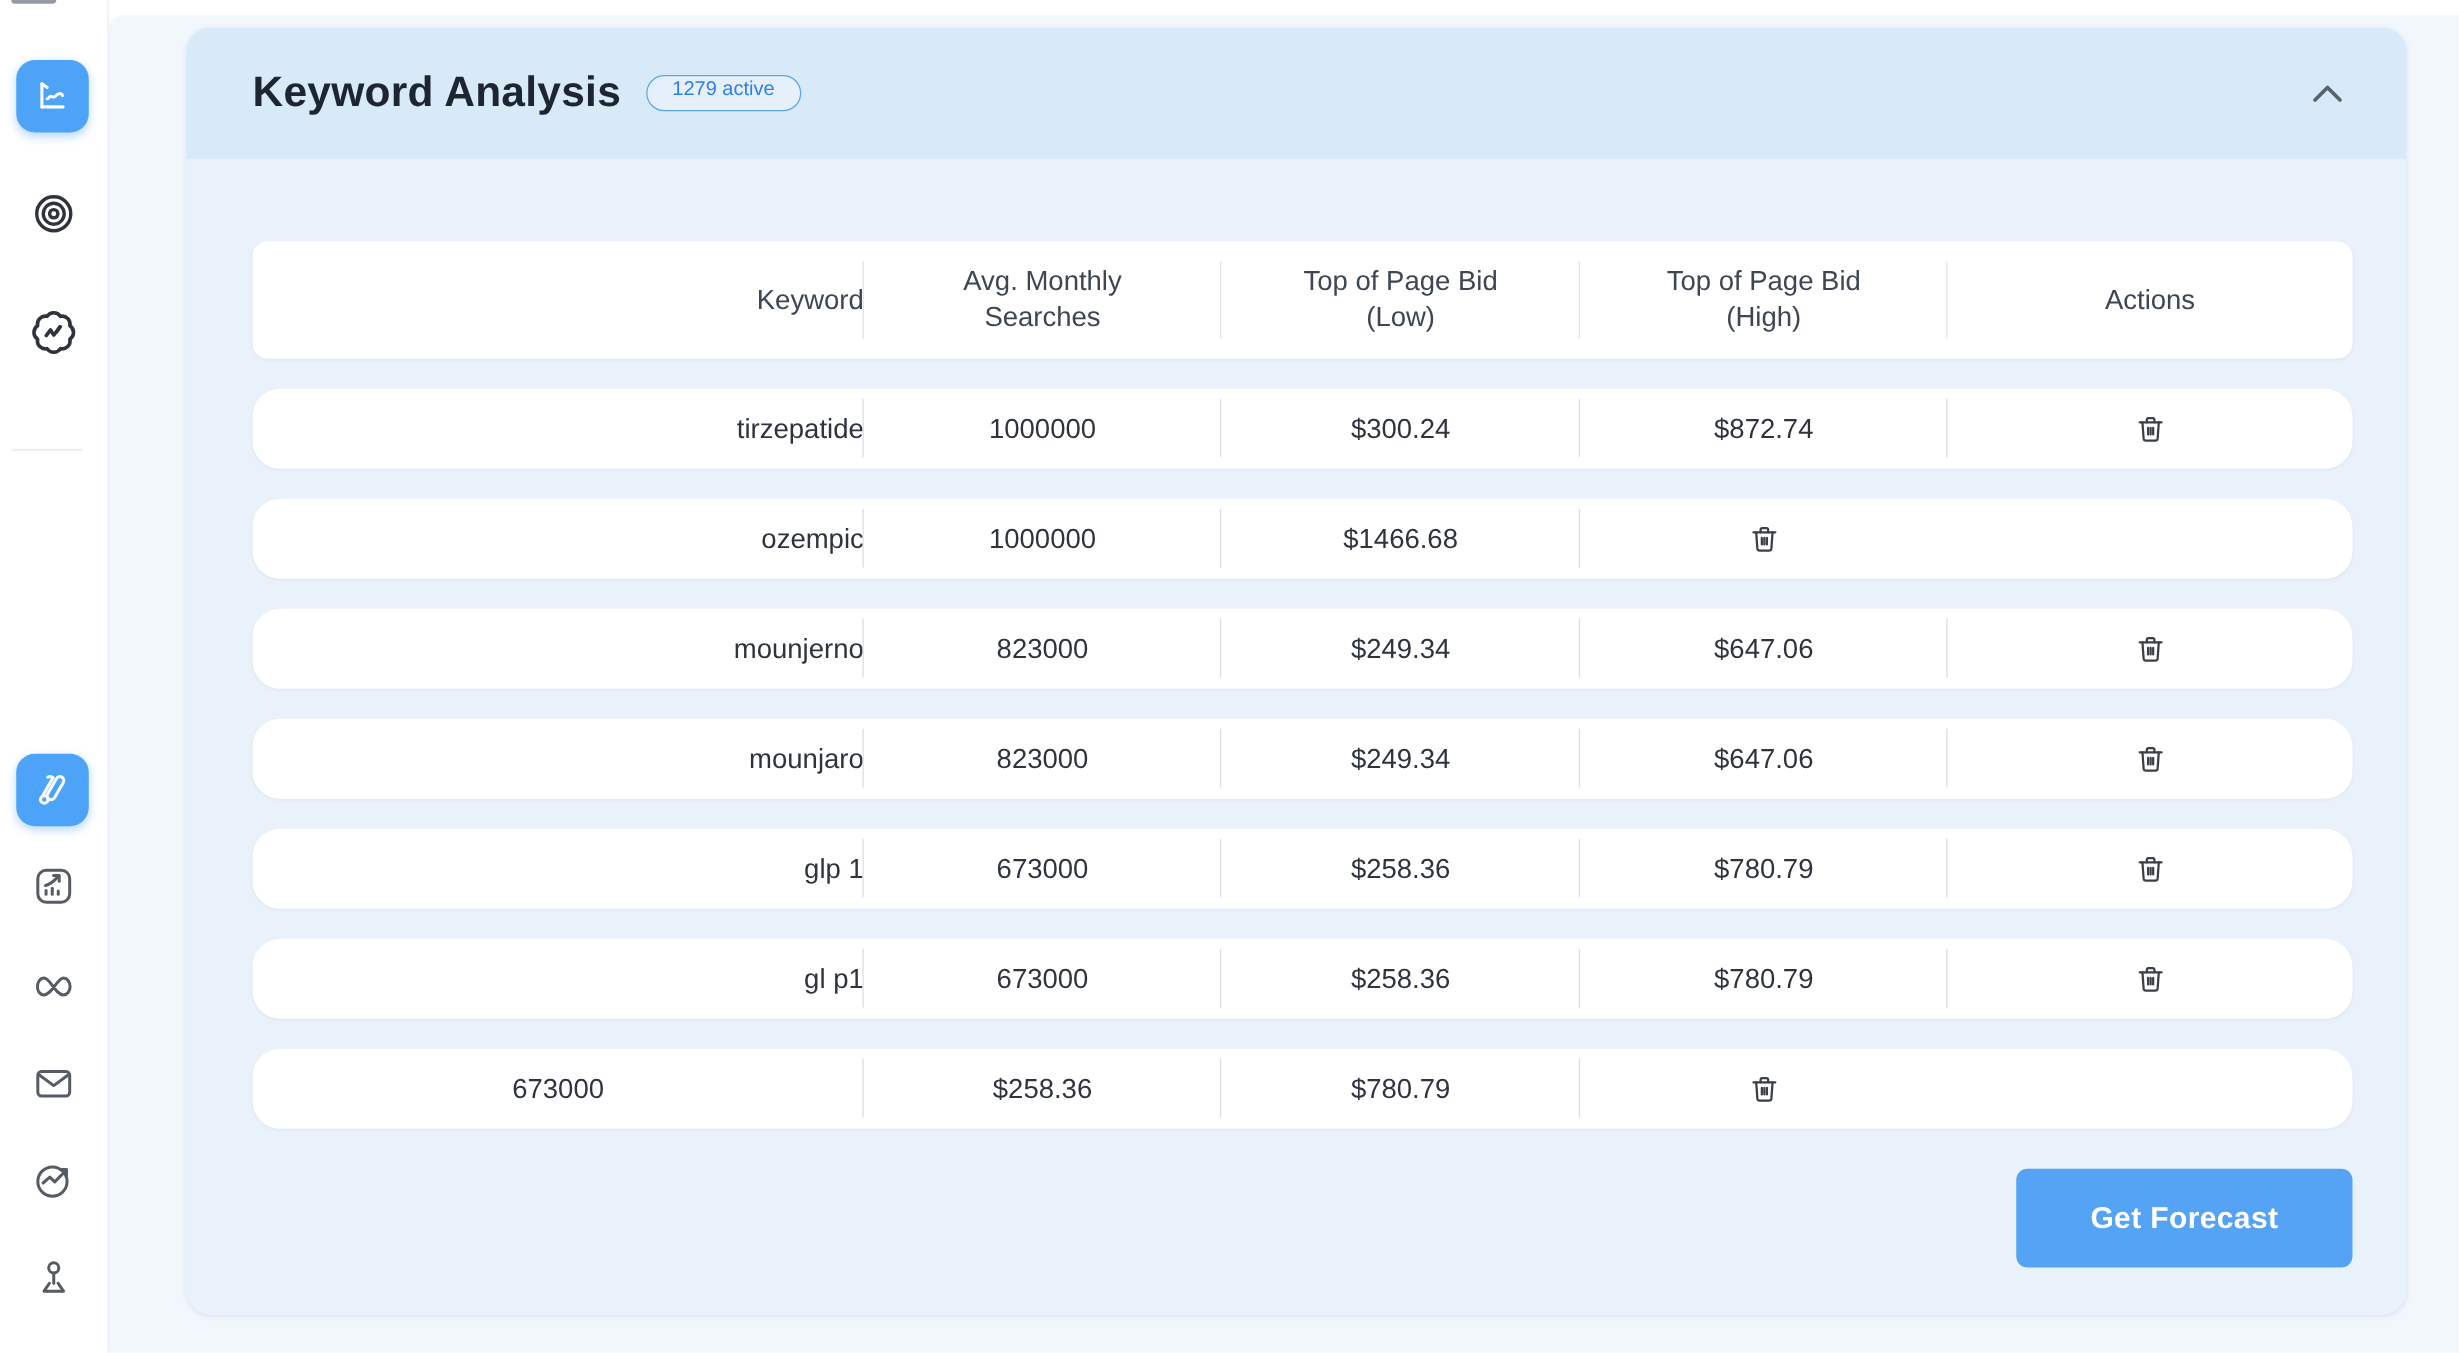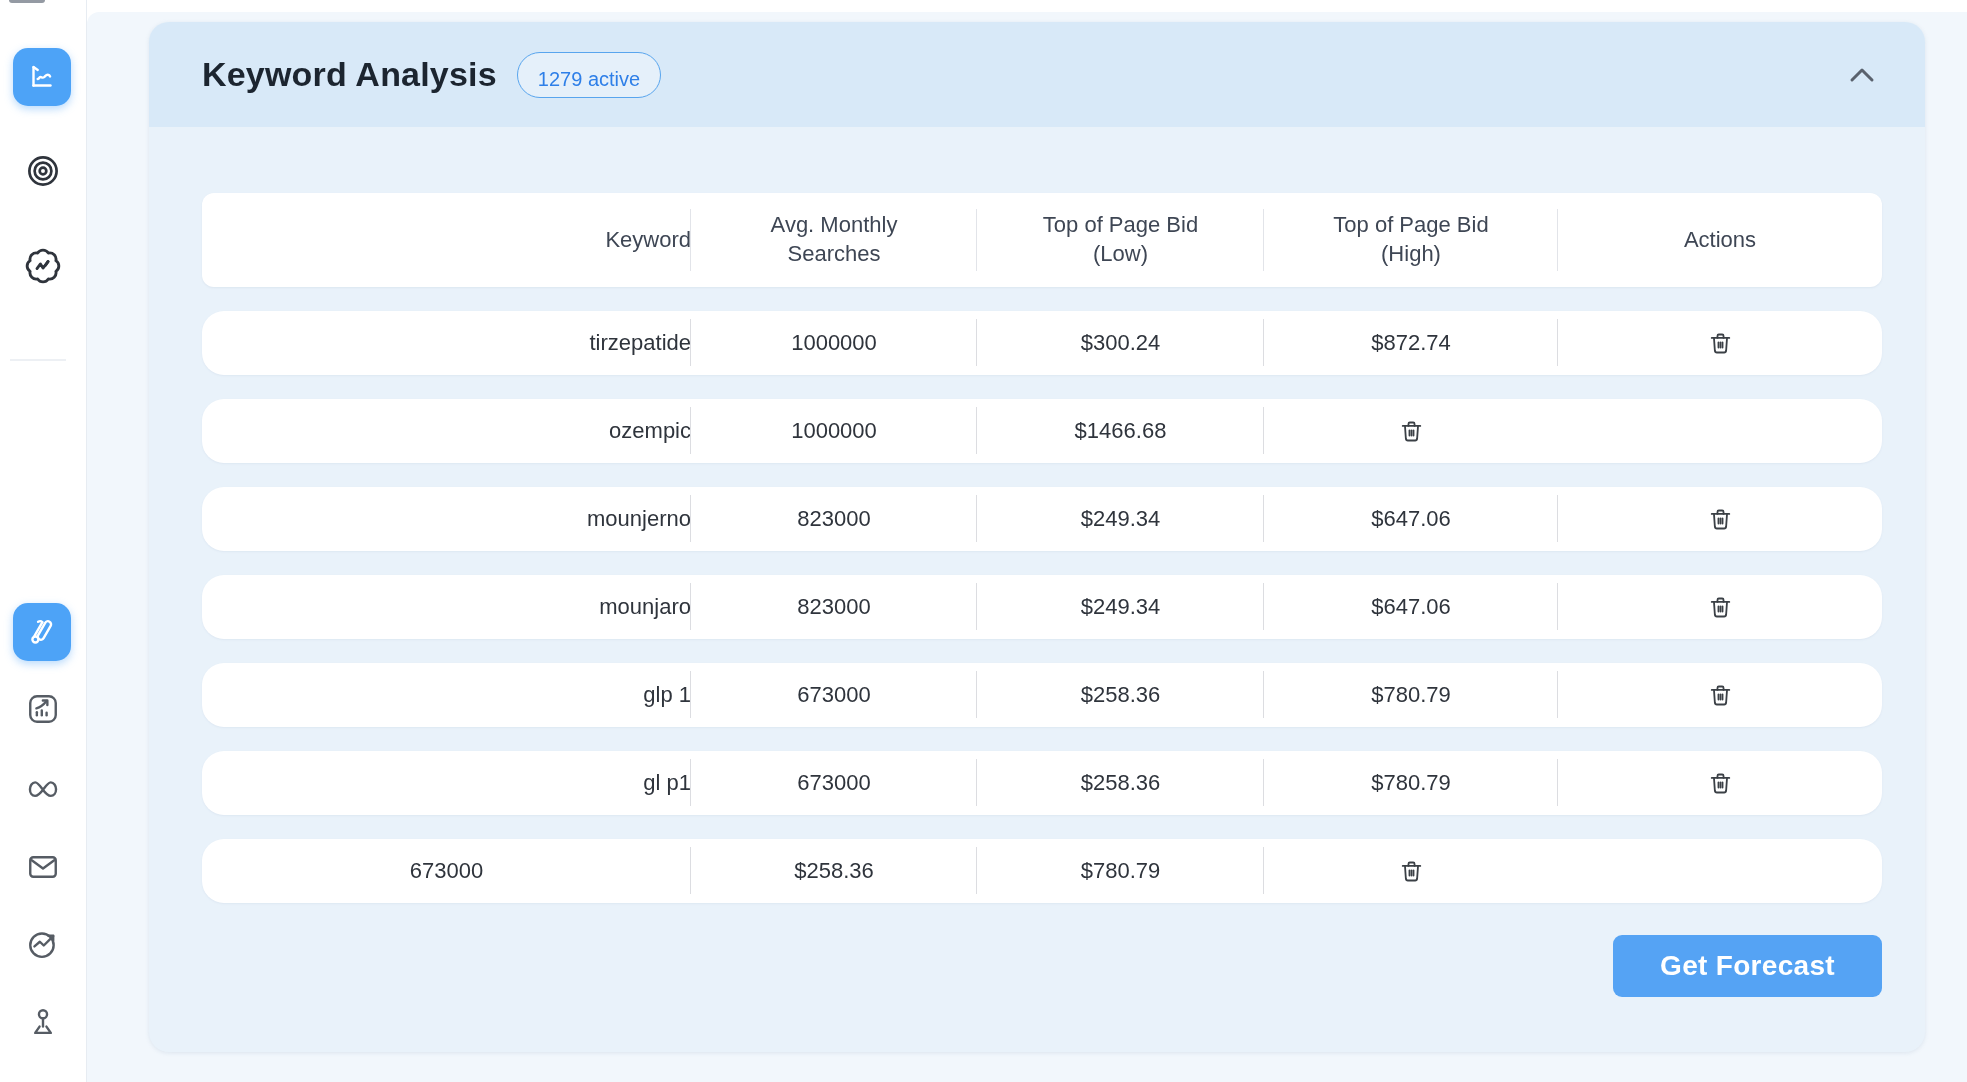--- a/index.html
+++ b/index.html
@@ -25,22 +25,22 @@
     background:#edf0f4;border:none;}
 
   
   .card{position:absolute;left:149px;top:22px;width:1776px;height:1030px;z-index:2;
     background:var(--card-body,#e9f2fa);border-radius:20px;overflow:hidden;
     box-shadow:0 1px 4px rgba(120,150,180,.18);}
   .card-header{height:105px;background:var(--header-band,#d8e9f8);display:flex;
     align-items:center;padding:0 44px 0 53px;}
   .page-title{font-size:34px;font-weight:700;color:var(--title-text,#1c2530);
     letter-spacing:.2px;}
-  .badge{margin-left:20px;padding:16px 20px 8px;border:1.5px solid var(--badge-border,#58a5ee);
-    border-radius:999px;color:var(--badge-text,#2e7fe8);font-size:20px;line-height:1;
+  .badge{margin-left:20px;padding:3px 20px 8px;border:1.5px solid var(--badge-border,#58a5ee);
+    border-radius:999px;color:var(--badge-text,#2e7fe8);font-size:16px;line-height:1;
     background:rgba(255,255,255,.35);}
   .collapse-btn{margin-left:auto;background:none;border:none;padding:4px;cursor:pointer;
     color:#5a626e;display:flex;align-items:center;}
 
   .card-body{padding:66px 43px 0 53px;}
 
   
   .grid-row{display:grid;grid-template-columns:489px 286px 287px 294px 324px;
     background:var(--row-white,#ffffff);}
   .t-head{height:94px;border-radius:12px;box-shadow:0 1px 2px rgba(130,150,175,.12);}
@@ -54,22 +54,22 @@
     height:66%;width:1px;background:#e2e4e9;}
   .t-row{height:64px;border-radius:22px;margin-top:24px;
     box-shadow:0 1px 2px rgba(130,150,175,.10);}
   .t-row .cell:not(:last-child)::after{content:"";position:absolute;right:0;top:12%;
     height:74%;width:1px;background:#dcdde1;}
   .trash-btn{background:none;border:none;padding:4px;cursor:pointer;color:#3b4046;
     display:flex;align-items:center;justify-content:center;}
 
   
   .footer-row{margin-top:32px;display:flex;justify-content:flex-end;}
-  .forecast-btn{width:269px;height:62px;background:var(--button-blue,#55a3f4);
-    color:#ffffff;font-size:28px;font-weight:700;letter-spacing:.3px;border:none;
+  .forecast-btn{width:269px;height:79px;background:var(--button-blue,#55a3f4);
+    color:#ffffff;font-size:24px;font-weight:700;letter-spacing:.3px;border:none;
     border-radius:9px;cursor:pointer;font-family:"Liberation Sans",sans-serif;}
 </style>
 </head>
 <body>
 
 <div class="content-bg"></div>
 
 <aside class="sidebar">
   <div class="logo-partial"></div>
 

